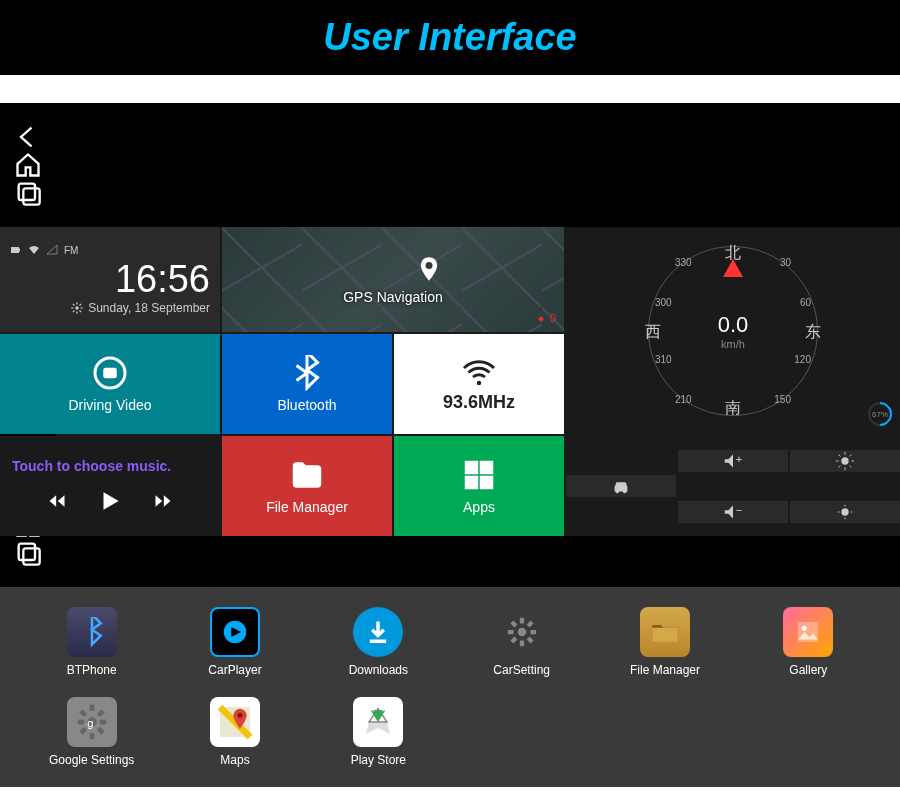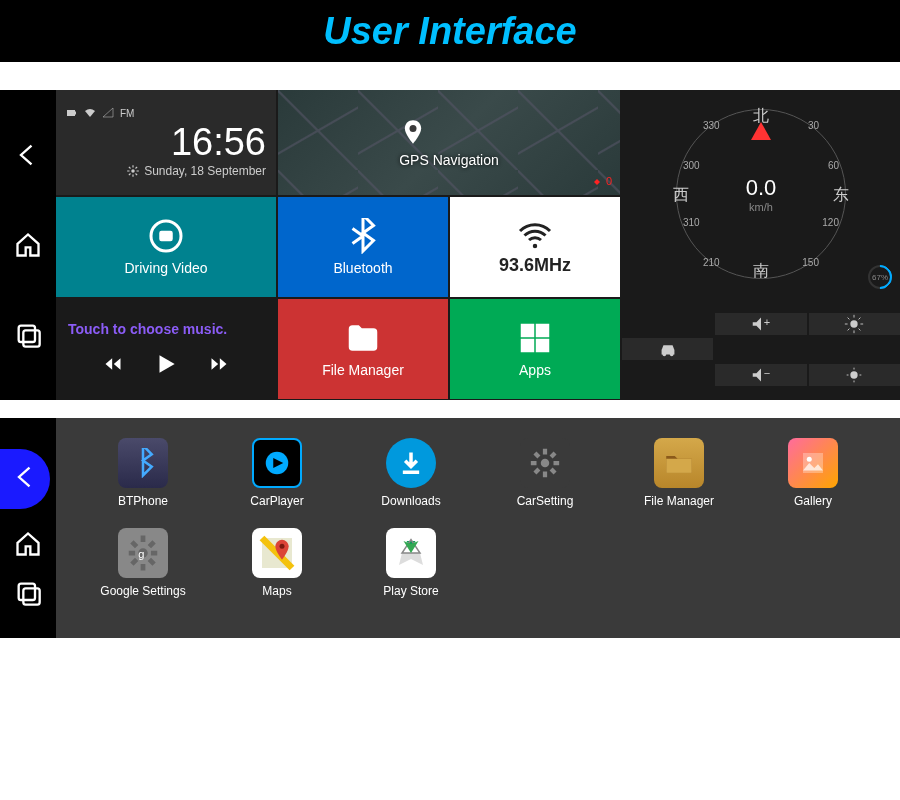--- a/index.html
+++ b/index.html
@@ -1,21 +1,21 @@
 <!DOCTYPE html>
 <html><head>
 <meta charset="utf-8">
 <style>
 * { margin: 0; padding: 0; box-sizing: border-box; }
 body { width: 900px; height: 800px; background: #fff; font-family: Arial, sans-serif; overflow: hidden; }
 
-.banner { height: 62px; background: #000; display: flex; align-items: center; justify-content: center; }
+.banner { height: 75px; background: #000; display: flex; align-items: center; justify-content: center; }
 .banner-text { color: #00bfff; font-size: 38px; font-weight: bold; font-style: italic; }
 
-.screen { display: flex; background: #000; }
+.screen { display: flex; background: #000; flex-direction: column; }
 .screen1 { height: 310px; margin-top: 28px; }
 .screen2 { height: 220px; margin-top: 18px; }
 
 .navbar { width: 56px; background: #000; display: flex; flex-direction: column; justify-content: space-around; align-items: center; padding: 20px 0; }
 .nav-icon { width: 28px; height: 28px; stroke: #fff; fill: none; stroke-width: 2; cursor: pointer; }
 .nav-back-active { background: #1a1aff; border-radius: 0 30px 30px 0; padding: 14px 10px 14px 14px; margin-left: -8px; }
 
 .main1 { flex: 1; display: grid; grid-template-columns: 220px 170px 170px 1fr; grid-template-rows: 105px 100px 100px; gap: 2px; background: #1a1a1a; }
 
 .tile { display: flex; flex-direction: column; align-items: center; justify-content: center; color: #fff; position: relative; }
@@ -25,21 +25,21 @@
 .clock-time { font-size: 38px; font-weight: 400; text-align: right; color: #fff; margin-top: 2px; }
 .clock-date { font-size: 12px; text-align: right; color: #ccc; display: flex; justify-content: flex-end; align-items: center; gap: 4px; }
 .clock-date svg { width: 14px; height: 14px; fill: #ccc; }
 
 .tile-map { grid-column: 2 / 4; grid-row: 1; background: #3a3a3a; position: relative; overflow: hidden; }
 .map-bg { position: absolute; inset: 0; background: linear-gradient(135deg, #2a3a3a 0%, #3a4a4a 50%, #2a3a3a 100%); }
 .map-bg::before { content: ''; position: absolute; inset: 0; background-image:
   linear-gradient(45deg, transparent 48%, #556 49%, #556 50%, transparent 51%),
   linear-gradient(-30deg, transparent 48%, #556 49%, #556 50%, transparent 51%);
   background-size: 80px 80px; opacity: 0.6; }
-.map-label { position: relative; z-index: 2; display: flex; flex-direction: column; align-items: flex-start; text-shadow: 0 0 4px #000; }
+.map-label { position: relative; z-index: 2; display: flex; flex-direction: column; align-items: flex-end; text-shadow: 0 0 4px #000; }
 .map-label svg { width: 28px; height: 28px; fill: #fff; }
 .map-sat { position: absolute; bottom: 8px; right: 8px; font-size: 11px; color: #ff2222; display: flex; align-items: center; gap: 2px; }
 
 .tile-compass { grid-column: 4; grid-row: 1 / 3; background: #1a1a1a; position: relative; }
 .compass-ring { width: 170px; height: 170px; border-radius: 50%; border: 1px solid #555; position: relative; display: flex; align-items: center; justify-content: center; }
 .compass-num { position: absolute; font-size: 10px; color: #aaa; }
 .compass-char { position: absolute; font-size: 16px; color: #ccc; }
 .compass-arrow { position: absolute; top: 12px; width: 0; height: 0; border-left: 10px solid transparent; border-right: 10px solid transparent; border-bottom: 18px solid #ff3333; }
 .compass-center { text-align: center; }
 .compass-speed { font-size: 22px; color: #fff; }

